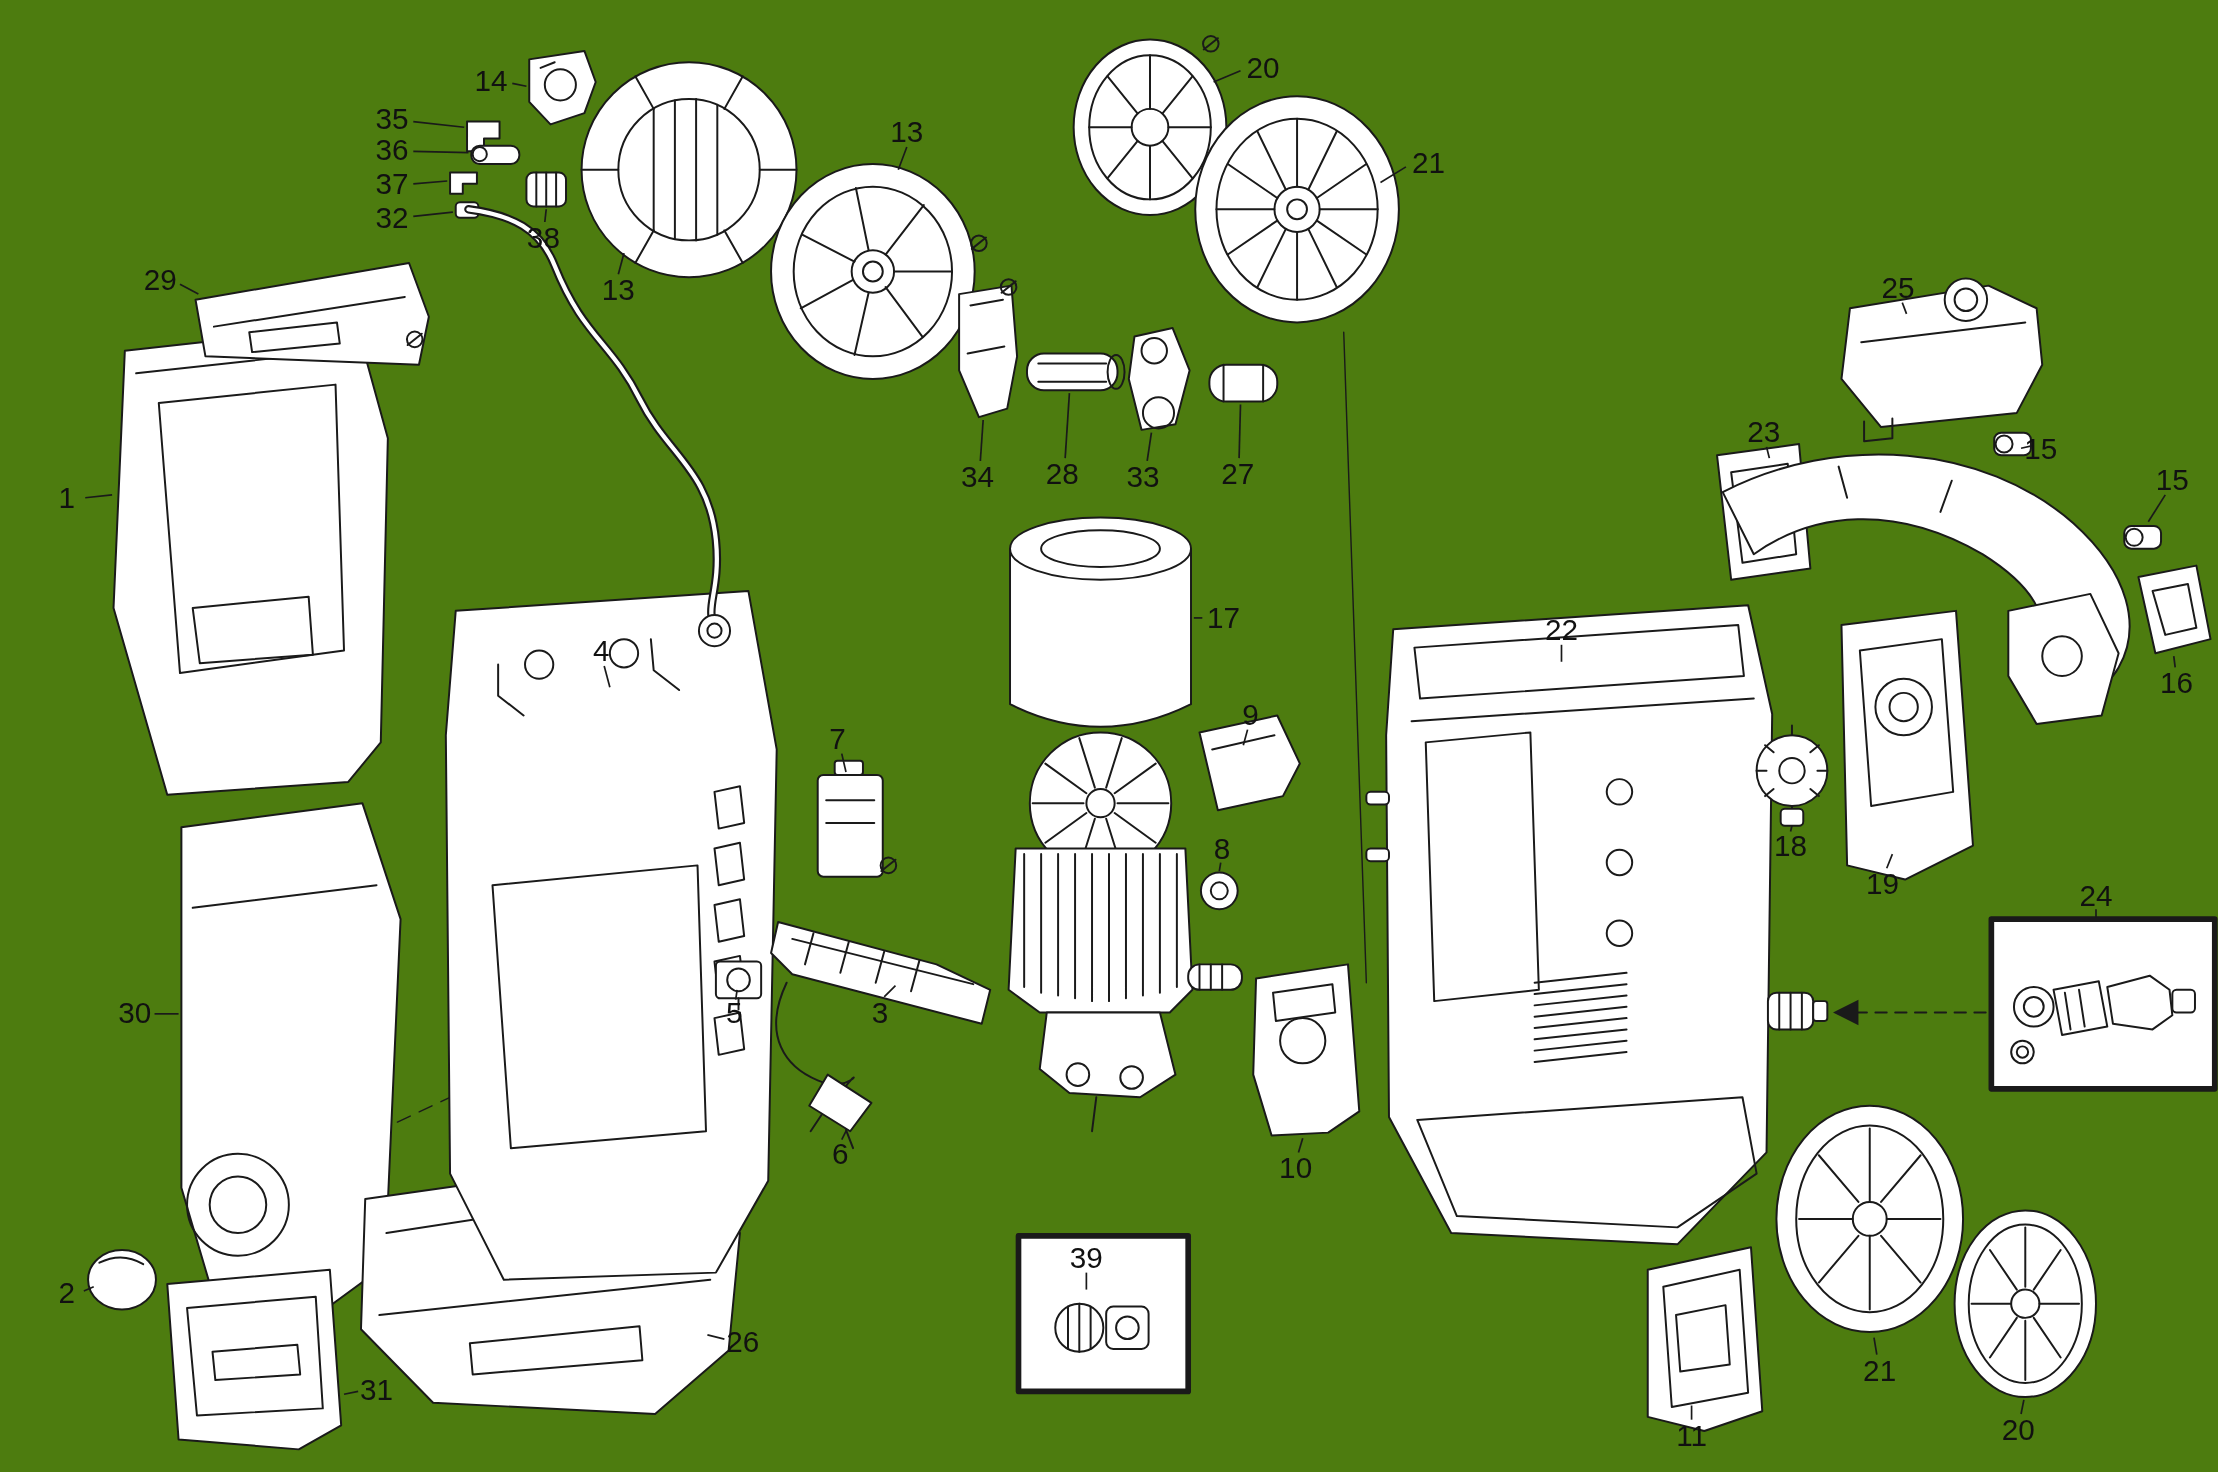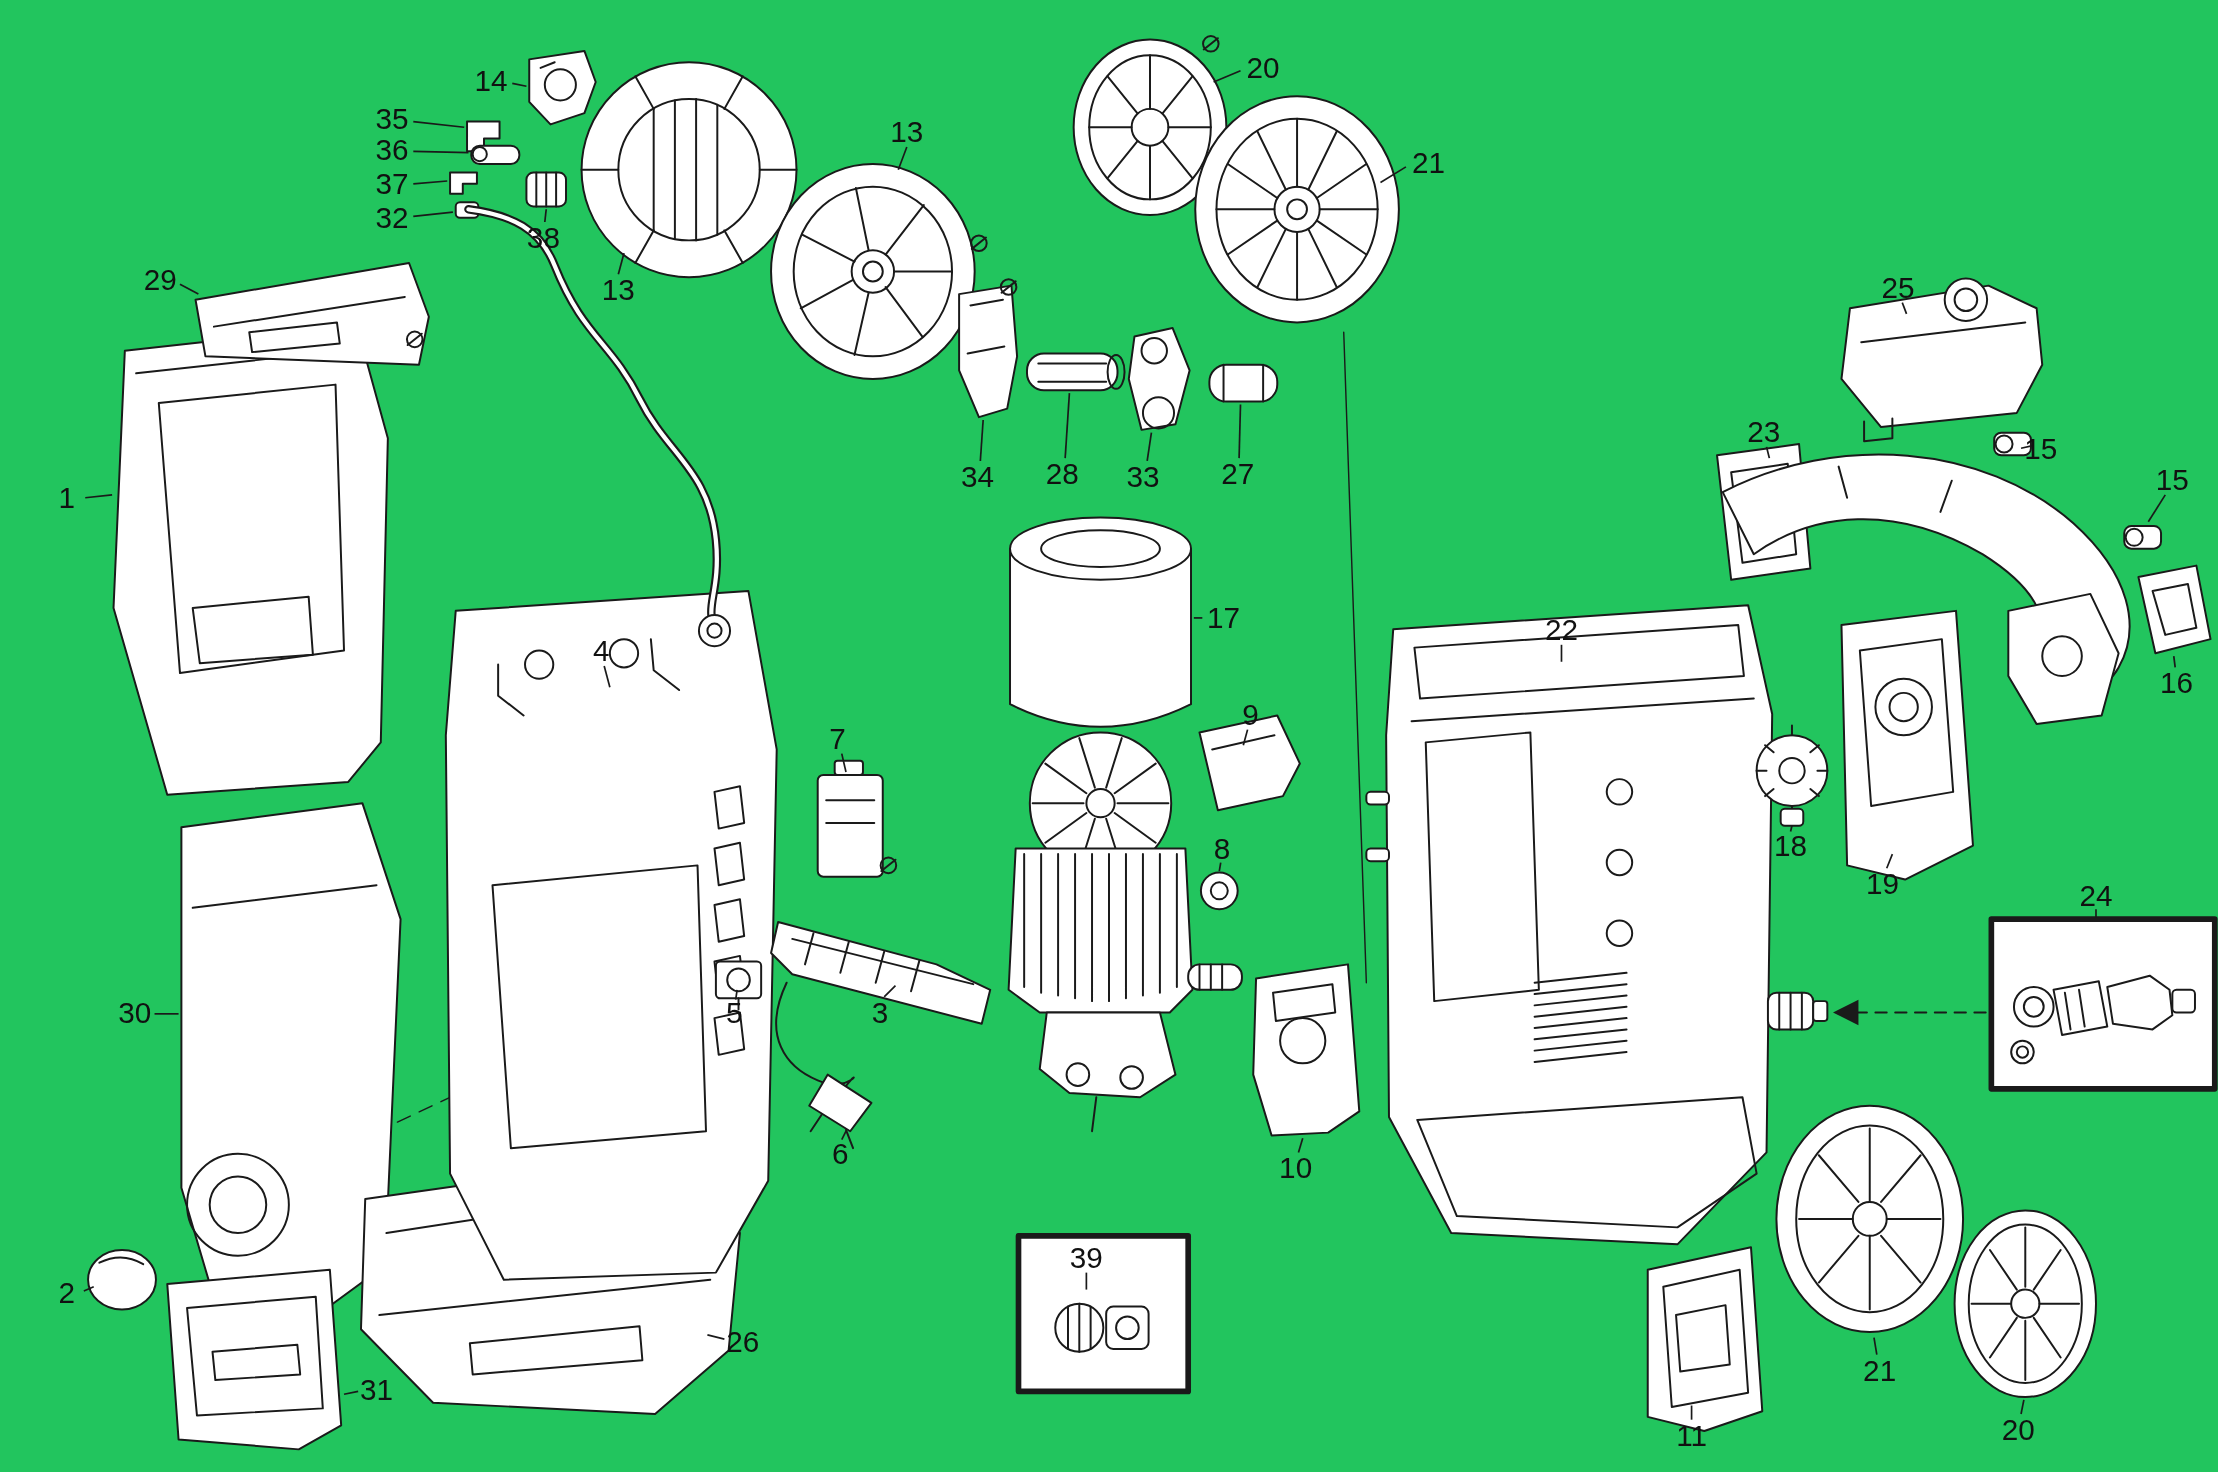--- a/index.html
+++ b/index.html
@@ -1,19 +1,19 @@
 <!DOCTYPE html>
 <html><head>
 <meta charset="utf-8">
 <style>
   html,body { margin:0; padding:0; background:#ffffff; }
   .canvas {
     position:relative;
     width:2218px; height:1472px;
-    background:#22c55e;
+    background:#4d7c0f;
     overflow:hidden;
     font-family:"Liberation Sans", sans-serif;
   }
   .canvas svg { display:block; width:2218px; height:1472px; }
   #callout-labels text {
     font-family:"Liberation Sans", sans-serif;
     font-size:21px;
     fill:#111111;
   }
   #leader-lines line { stroke:#1a1a1a; stroke-width:1.2; }

